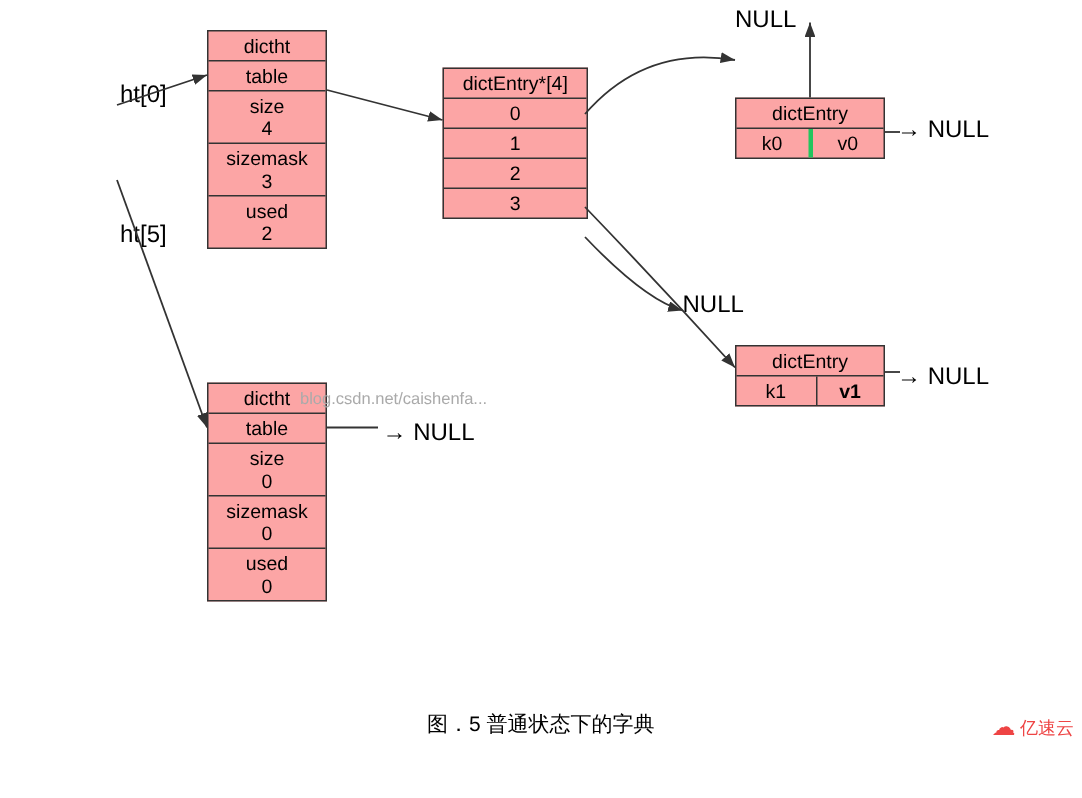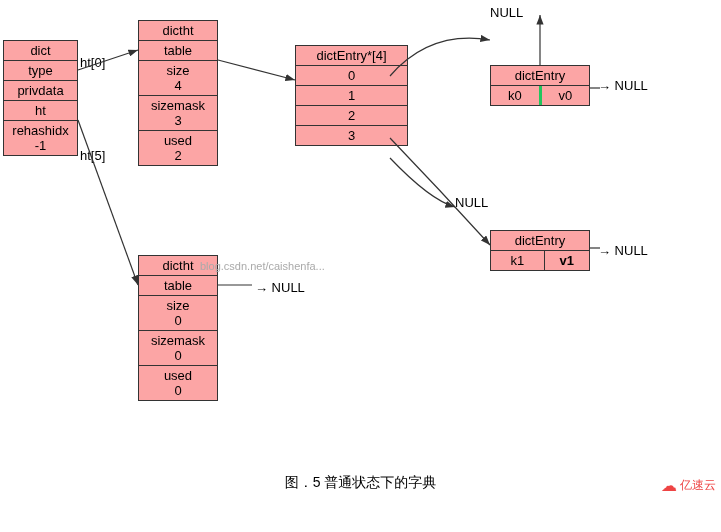--- a/index.html
+++ b/index.html
@@ -33,21 +33,21 @@
       text-align: center;
       white-space: nowrap;
     }
     .box-cell:last-child {
       border-bottom: none;
     }
 
     
     .label {
       position: absolute;
-      font-size: 13px;
+      font-size: 16px;
       background: transparent;
       white-space: nowrap;
     }
 
     
     .arrows-svg {
       position: absolute;
       top: 0;
       left: 0;
       width: 721px;
@@ -73,41 +73,34 @@
       display: flex;
       align-items: center;
       gap: 3px;
     }
   </style>
 </head>
 <body>
 
 <div class="diagram-container">
 
-  <div class="box" style="left:3px; top:40px; width:75px;">
-    <div class="box-cell">dict</div>
-    <div class="box-cell">type</div>
-    <div class="box-cell">privdata</div>
-    <div class="box-cell">ht</div>
-    <div class="box-cell">rehashidx<br>-1</div>
-  </div>
 
   <div class="label" style="left:80px; top:55px;">ht[0]</div>
 
   <div class="label" style="left:80px; top:148px;">ht[5]</div>
 
   <div class="box" style="left:138px; top:20px; width:80px;">
     <div class="box-cell">dictht</div>
     <div class="box-cell">table</div>
     <div class="box-cell">size<br>4</div>
     <div class="box-cell">sizemask<br>3</div>
     <div class="box-cell">used<br>2</div>
   </div>
 
-  <div class="box" style="left:295px; top:45px; width:113px;">
+  <div class="box" style="left:295px; top:45px; width:97px;">
     <div class="box-cell">dictEntry*[4]</div>
     <div class="box-cell">0</div>
     <div class="box-cell">1</div>
     <div class="box-cell">2</div>
     <div class="box-cell">3</div>
   </div>
 
   <div class="box" style="left:490px; top:65px; width:100px;">
     <div class="box-cell">dictEntry</div>
     <div class="box-cell" style="display:flex; border:none; padding:0;">

